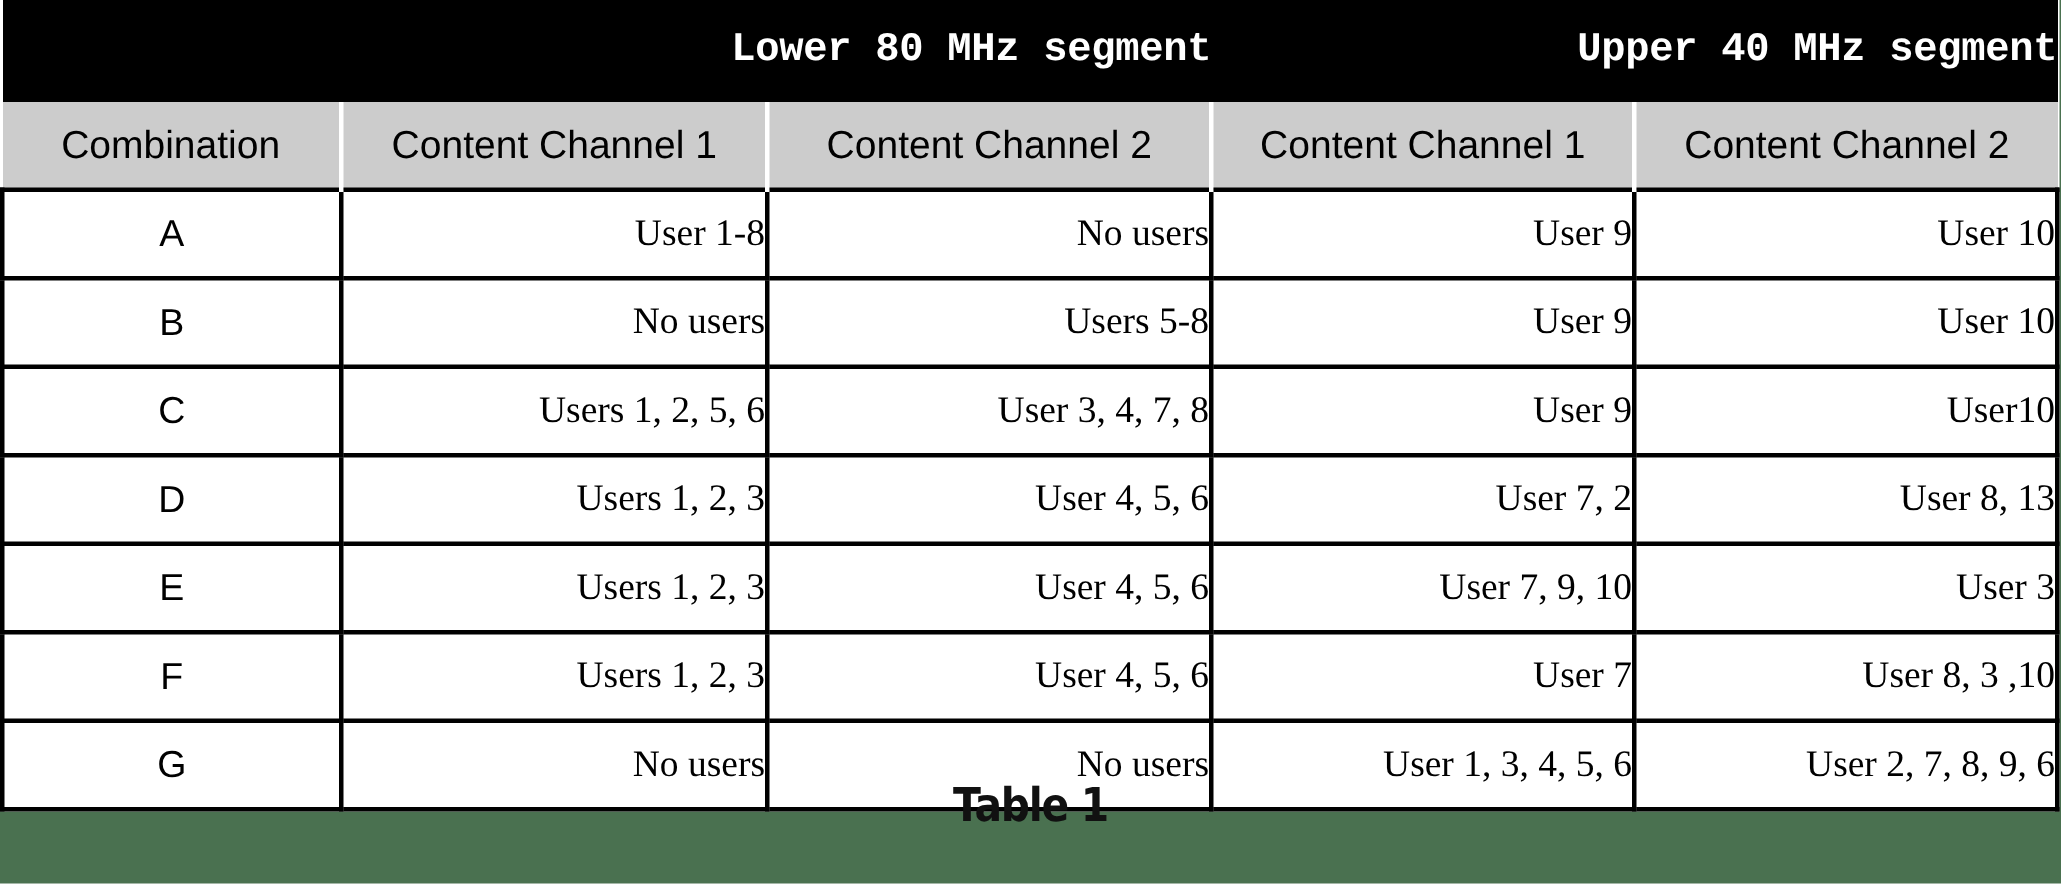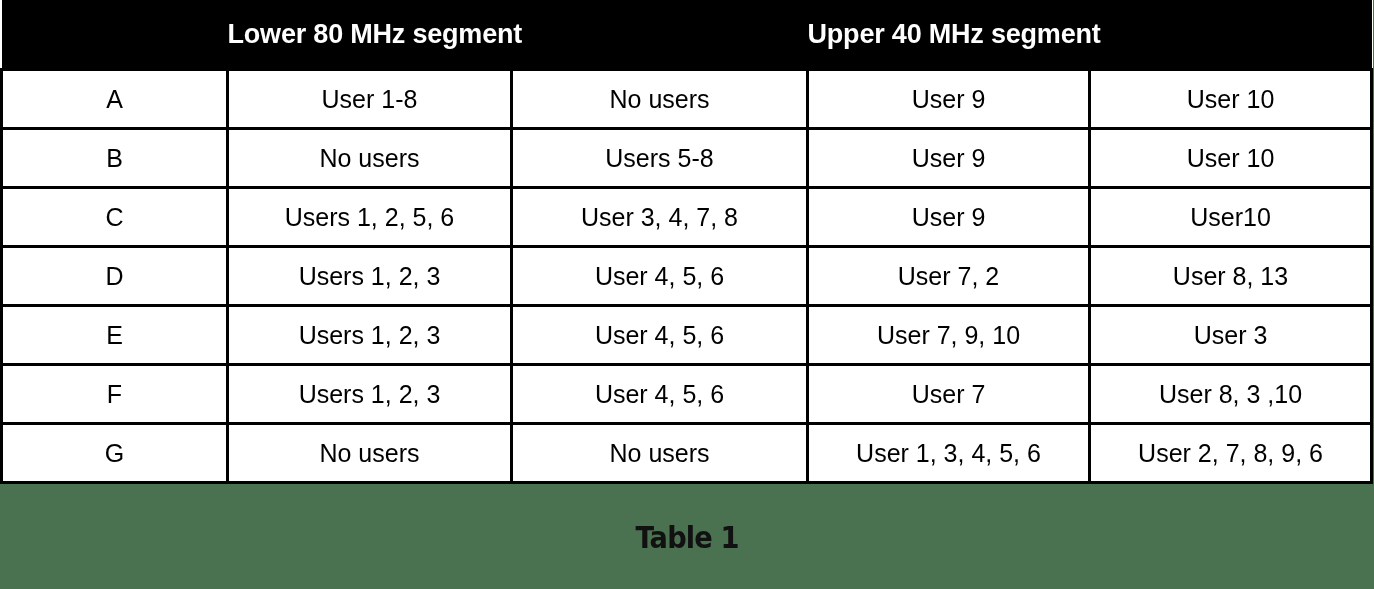--- a/index.html
+++ b/index.html
@@ -43,24 +43,25 @@
   col.c-uc2  { width: 282px; }
 
   
   tr.band-row th {
     background: #000000;
     color: #ffffff;
     height: 68px;
     padding: 0;
     font-size: 27px;
     font-weight: bold;
-    text-align: left;
+    text-align: right;
     vertical-align: middle;
     letter-spacing: -0.2px;
     border: none;
+    font-family: Liberation Mono, monospace;
   }
   th.band-blank {
     border-right: 3px solid #ffffff;
   }
   th.band-lower {
     border-right: 3px solid #ffffff;
   }
 
   
   tr.subhead-row th {
@@ -86,22 +87,23 @@
     font-size: 25px;
     color: #000000;
     vertical-align: middle;
     border: 3px solid #000000;
     background: #ffffff;
   }
   td.cell-comb {
     text-align: center;
   }
   td.cell-ch {
-    text-align: center;
+    text-align: right;
     padding-left: 14px;
+    font-family: Liberation Serif, serif;
   }
 
   
   .caption {
     position: absolute;
     left: 0;
     top: 519px;
     width: 1374px;
     text-align: center;
     font-family: "DejaVu Sans", sans-serif;
@@ -125,20 +127,27 @@
         <col class="c-lc2">
         <col class="c-uc1">
         <col class="c-uc2">
       </colgroup>
       <thead>
         <tr class="band-row">
           <th class="band-blank"></th>
           <th class="band-lower" colspan="2">Lower 80 MHz segment</th>
           <th class="band-upper" colspan="2">Upper 40 MHz segment</th>
         </tr>
+        <tr class="subhead-row">
+          <th>Combination</th>
+          <th>Content Channel 1</th>
+          <th>Content Channel 2</th>
+          <th>Content Channel 1</th>
+          <th class="last">Content Channel 2</th>
+        </tr>
       </thead>
       <tbody id="table-body">
           <tr class="data-row">
             <td class="cell-comb">A</td>
             <td class="cell-ch">User 1-8</td>
             <td class="cell-ch">No users</td>
             <td class="cell-ch">User 9</td>
             <td class="cell-ch">User 10</td>
           </tr>
           <tr class="data-row">

